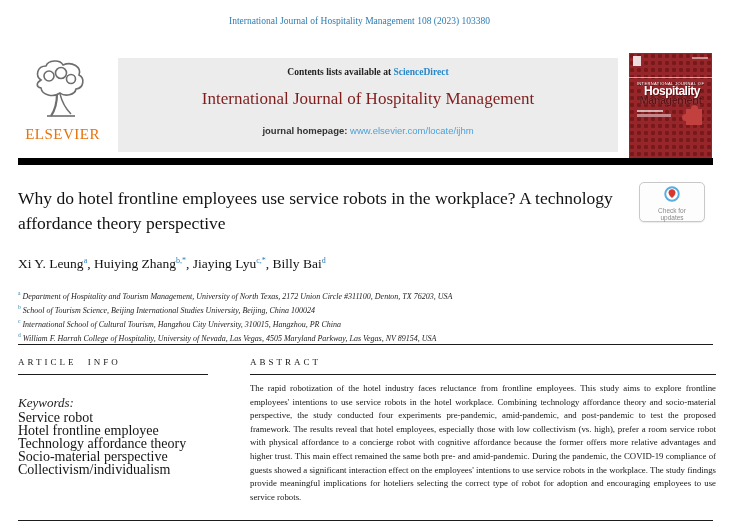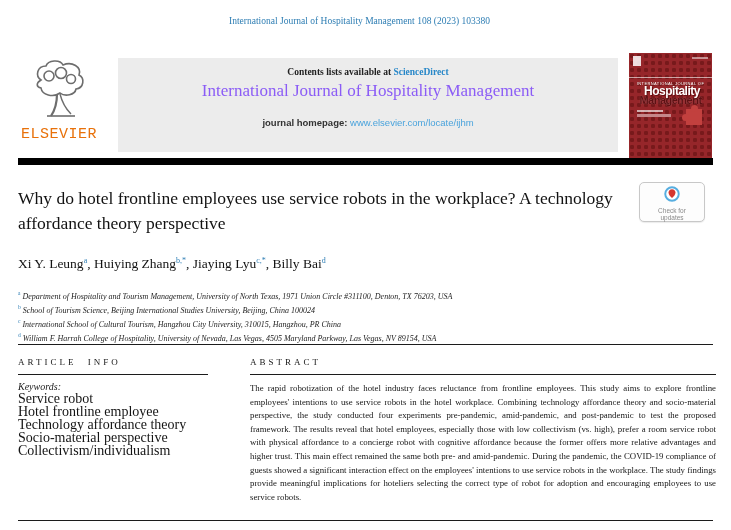--- a/index.html
+++ b/index.html
@@ -7,27 +7,27 @@
         font-family:"Liberation Serif",serif;color:#1a1a1a;}
 
   
   .citation{position:absolute;top:16px;left:0;width:719px;text-align:center;
             font-size:9.5px;color:var(--citation_blue);}
 
   
   .logo-block{position:absolute;left:18px;top:58px;width:82px;height:94px;text-align:center;}
   .logo-tree{display:block;margin:0 auto;}
   .logo-word{font-size:15px;letter-spacing:.5px;color:var(--elsevier_orange);
-             font-family:Liberation Mono, monospace;margin-top:-2px;}
+             font-family:Liberation Serif, serif;margin-top:-2px;text-align:right;}
 
   .masthead{position:absolute;left:118px;top:58px;width:500px;height:94px;background:#ececec;
             text-align:center;}
   .contents-line{margin-top:9px;font-size:9.5px;font-weight:bold;color:#222;}
   .sd-link{color:var(--sciencedirect_blue);font-weight:bold;cursor:pointer;}
-  .journal-title{margin-top:4px;font-size:17px;color:#8b5cf6;}
+  .journal-title{margin-top:12px;font-size:17px;color:#7f1d1d;}
   .homepage-line{margin-top:16px;font-family:"Liberation Sans",sans-serif;font-size:9.5px;
                  font-weight:bold;color:#333;}
   .hp-link{color:var(--homepage_blue);font-weight:normal;cursor:pointer;}
 
   
   .cover{position:absolute;left:629px;top:53px;width:83px;height:105px;
          background:var(--cover_red);
          background-image:radial-gradient(circle at 3px 3px, rgba(60,0,0,.35) 2px, transparent 2.4px);
          background-size:7px 7px;overflow:hidden;color:#fff;}
   .cover-mark{position:absolute;left:4px;top:3px;width:8px;height:10px;background:rgba(255,255,255,.85);}
@@ -66,21 +66,21 @@
   .affiliations sup{font-size:5.5px;color:var(--link_blue);font-style:normal;}
 
   .rule{position:absolute;left:18px;width:695px;height:1px;background:#1c1c1c;}
   .rule-top{top:344px;}
   .rule-bottom{top:520px;}
 
   
   .col-header{font-size:9px;font-weight:normal;letter-spacing:3px;word-spacing:6px;color:#161616;}
   .info-col{position:absolute;left:18px;top:357px;width:190px;}
   .info-rule{margin-top:7px;height:1px;background:#1c1c1c;width:190px;}
-  .kw-label{margin-top:6px;font-size:10px;font-style:italic;color:#222;}
+  .kw-label{margin-top:20px;font-size:13px;font-style:italic;color:#222;}
   .kw-item{font-size:14px;line-height:13px;color:#141414;}
 
   .abs-col{position:absolute;left:250px;top:357px;width:466px;}
   .abs-rule{margin-top:7px;height:1px;background:#1c1c1c;width:466px;}
   .abs-text{margin-top:7px;font-size:8.8px;line-height:13.6px;text-align:justify;color:#161616;}
 </style>
 </head>
 <body>
 
 <div class="page">
@@ -133,21 +133,21 @@
   </div>
 
   <div class="authors">
     <span><span>Xi Y. Leung</span><sup>a</sup><span>, </span></span>
     <span><span>Huiying Zhang</span><sup>b,*</sup><span>, </span></span>
     <span><span>Jiaying Lyu</span><sup>c,*</sup><span>, </span></span>
     <span><span>Billy Bai</span><sup>d</sup><span></span></span>
   </div>
 
   <div class="affiliations">
-    <div><sup>a</sup> <span>Department of Hospitality and Tourism Management, University of North Texas, 1971 Union Circle #311100, Denton, TX 76203, USA</span></div>
+    <div><sup>a</sup> <span>Department of Hospitality and Tourism Management, University of North Texas, 2172 Union Circle #311100, Denton, TX 76203, USA</span></div>
     <div><sup>b</sup> <span>School of Tourism Science, Beijing International Studies University, Beijing, China 100024</span></div>
     <div><sup>c</sup> <span>International School of Cultural Tourism, Hangzhou City University, 310015, Hangzhou, PR China</span></div>
     <div><sup>d</sup> <span>William F. Harrah College of Hospitality, University of Nevada, Las Vegas, 4505 Maryland Parkway, Las Vegas, NV 89154, USA</span></div>
   </div>
 
   <div class="rule rule-top"></div>
 
   <div class="info-col">
     <div class="col-header">ARTICLE INFO</div>
     <div class="info-rule"></div>

